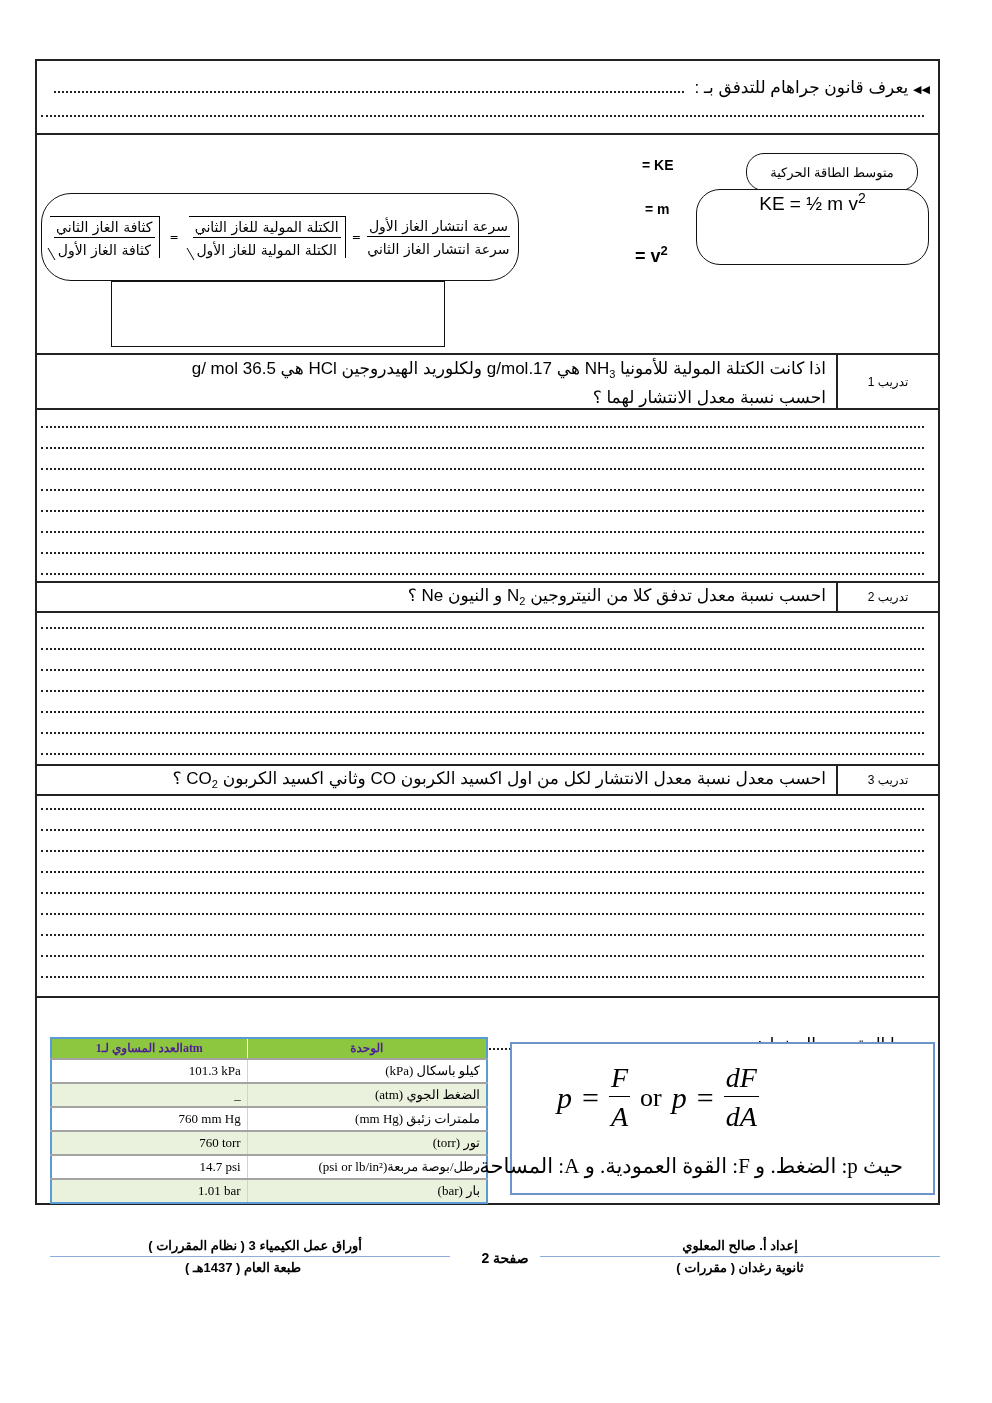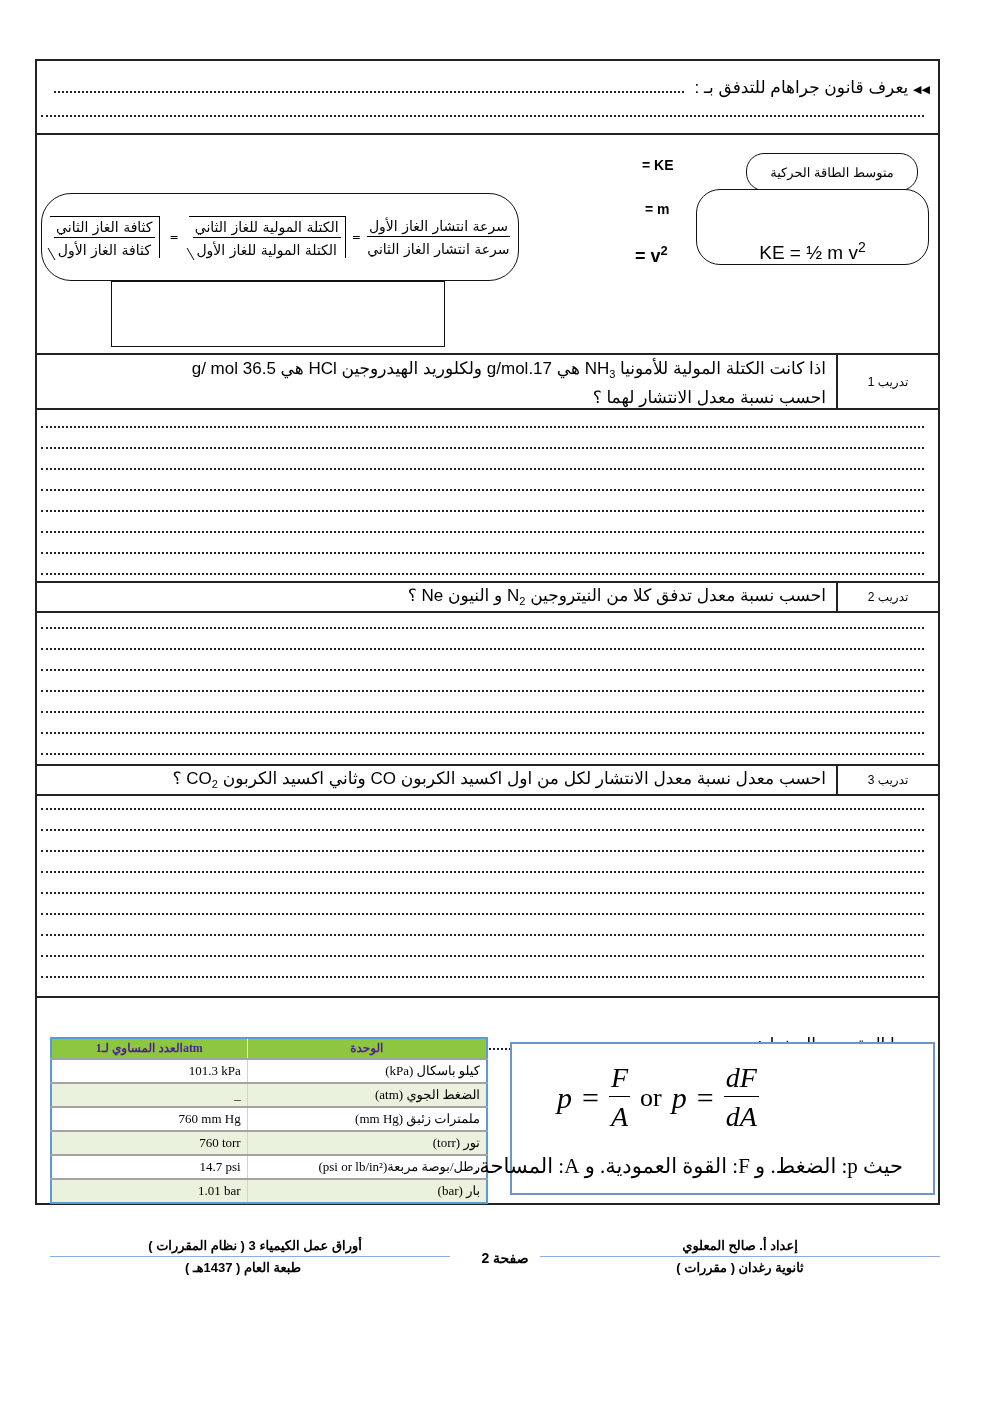--- a/index.html
+++ b/index.html
@@ -82,21 +82,21 @@
     <div class="abs" style="left:74px;top:146px;width:334px;height:66px;border:1.5px solid #111;box-sizing:border-box;"></div>
 
     <div class="abs narrow" style="left:605px;top:22px;font-size:14px;font-weight:bold;">= KE</div>
     <div class="abs narrow" style="left:608px;top:66px;font-size:14px;font-weight:bold;">= m</div>
     <div class="abs narrow" style="left:598px;top:108px;font-size:18px;font-weight:bold;">
       <span>= v</span><sup style="font-size:13px;">2</sup>
     </div>
     <div class="pill" style="left:709px;top:18px;width:172px;height:38px;display:flex;align-items:center;justify-content:center;">
       <span class="narrow" style="font-weight:normal;font-size:13px;direction:rtl;">متوسط الطاقة الحركية</span>
     </div>
-    <div class="pill" style="left:659px;top:54px;width:233px;height:76px;border-radius:24px;display:flex;align-items:flex-end;justify-content:center;">
+    <div class="pill" style="left:659px;top:54px;width:233px;height:76px;border-radius:24px;display:flex;align-items:flex-start;justify-content:center;">
       <span style="font-size:19px;" class="narrow">
         <span>KE = ½ m v</span><sup style="font-size:14px;">2</sup>
       </span>
     </div>
   </div>
   <div class="hline" style="top:292px;"></div>
 
   <div class="practice" style="top:294px;height:53px;">
     <div class="p-label narrow">تدريب 1</div>
     <div class="p-text narrow" style="top:2px;line-height:24px;">

